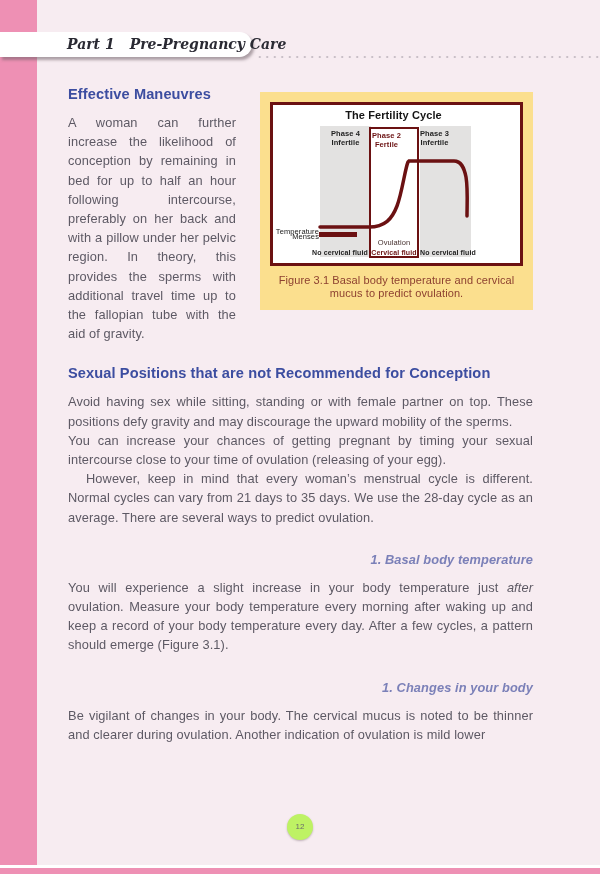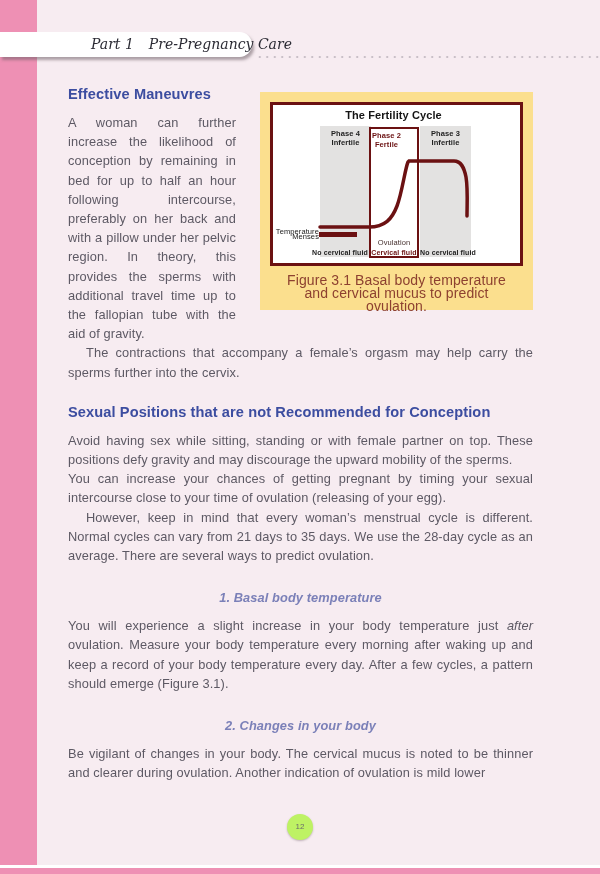--- a/index.html
+++ b/index.html
@@ -14,39 +14,39 @@
   .bottom-strip{position:absolute;left:0;bottom:0;width:100%;height:6px;background:#ee90b4;z-index:4;}
 
   
   .banner{
     position:absolute;left:0;top:32px;width:252px;height:25px;background:#ffffff;
     border-radius:0 14px 14px 0;
     box-shadow:2px 3px 3px rgba(110,95,102,.55);
     z-index:5;
   }
   .banner-text{
-    line-height:25px;padding-left:91px;white-space:nowrap;
+    line-height:25px;padding-left:67px;white-space:nowrap;
     font-family:"DejaVu Serif","Liberation Serif",serif;
-    font-style:italic;font-weight:normal;font-size:14px;color:#2a2a33;
+    font-style:italic;font-weight:bold;font-size:14px;color:#2a2a33;
   }
   .banner-text .part{margin-right:15px;}
   .dotted-rule{
     position:absolute;left:256px;top:55px;width:344px;height:4px;z-index:5;
     background-image:radial-gradient(circle,#c9bfc7 1.3px,rgba(0,0,0,0) 1.5px);
     background-size:7.5px 4px;background-repeat:repeat-x;
   }
 
   
   .content{
     position:absolute;left:68px;top:64px;width:465px;
     color:#5d5964;font-size:12.8px;line-height:19.2px;text-align:justify;
     letter-spacing:.1px;
   }
   h2{font-size:14.6px;line-height:17px;color:#3c4da0;margin:22px 0 10px 0;text-align:left;font-weight:bold;}
-  h3{font-size:12.8px;line-height:15px;color:#7b80b8;margin:25px 0 11px 0;text-align:center;font-weight:bold;font-style:italic;}
+  h3{font-size:12.8px;line-height:15px;color:#7b80b8;margin:25px 0 11px 0;text-align:right;font-weight:bold;font-style:italic;}
   p{margin:0;}
   p.indent{text-indent:18px;}
   .em{font-style:italic;}
 
   
   .fig-float{float:right;width:297px;height:278px;}
   .fig-box{
     margin-top:28px;margin-left:24px;width:273px;height:218px;
     background:#fbdf8e;box-sizing:border-box;padding:10px;
   }
@@ -65,21 +65,21 @@
   .phase-label{position:absolute;z-index:4;font-size:7.5px;line-height:9px;text-align:center;color:#222;font-weight:bold;}
   .phase-label.f2{color:#6b1112;}
   .axis-label{position:absolute;z-index:4;font-size:7.5px;line-height:9px;color:#222;text-align:right;}
   .menses-bar{position:absolute;left:46px;top:127px;width:38px;height:5px;background:#6b1112;z-index:4;}
   .ovulation-label{position:absolute;left:96px;top:128px;width:50px;text-align:center;
     font-size:7.5px;color:#46312f;z-index:4;}
   .fluid-label{position:absolute;top:143px;z-index:4;font-size:7px;font-weight:bold;line-height:9px;text-align:center;color:#1c1c1c;}
   .fluid-label.mid{color:#6b1112;font-weight:bold;}
   .fig-caption{
     margin:8px auto 16px auto;width:242px;text-align:center;
-    font-size:14px;line-height:13px;color:#8d4130;letter-spacing:.1px;
+    font-size:11px;line-height:13px;color:#8d4130;letter-spacing:.1px;
   }
 
   
   .page-num{
     position:absolute;left:287px;top:814px;width:26px;height:26px;border-radius:50%;
     background:#bef264;box-shadow:0 1px 2px rgba(90,70,80,.35);
     text-align:center;line-height:26px;font-size:8px;color:#6b6b6b;z-index:5;
   }
 </style>
 </head>
@@ -110,52 +110,51 @@
         </svg>
 
         <div class="phase-label" style="left:47px;top:24px;width:51px;">
           <div>Phase 4</div>
           <div>Infertile</div>
         </div>
         <div class="phase-label f2" style="left:96px;top:26px;width:35px;">
           <div>Phase 2</div>
           <div>Fertile</div>
         </div>
-        <div class="phase-label" style="left:147px;top:24px;width:51px;">
+        <div class="phase-label" style="left:136px;top:24px;width:51px;">
           <div>Phase 3</div>
           <div>Infertile</div>
         </div>
 
         <div class="axis-label" style="left:-6px;top:122px;width:52px;">Temperature</div>
         <div class="axis-label" style="left:-6px;top:127px;width:52px;">Menses</div>
         <div class="menses-bar"></div>
         <div class="ovulation-label">Ovulation</div>
 
         <div class="fluid-label" style="left:38px;width:58px;">No cervical fluid</div>
         <div class="fluid-label mid" style="left:96px;width:50px;">Cervical fluid</div>
         <div class="fluid-label" style="left:147px;width:56px;">No cervical fluid</div>
       </div>
       <div class="fig-caption">Figure 3.1  Basal body temperature and cervical mucus to predict ovulation.</div>
     </div>
   </div>
 
   <h2>Effective Maneuvres</h2>
   <p>A woman can further increase the likelihood of conception by remaining in bed for up to half an hour following intercourse, preferably on her back and with a pillow under her pelvic region. In theory, this provides the sperms with additional travel time up to the fallopian tube with the aid of gravity.</p>
-  <p class="indent">The contractions that accompany a female’s orgasm may help carry the sperms further into the cervix.</p>
 
   <h2>Sexual Positions that are not Recommended for Conception</h2>
   <p>Avoid having sex while sitting, standing or with female partner on top. These positions defy gravity and may discourage the upward mobility of the sperms.</p>
 
   <p>You can increase your chances of getting pregnant by timing your sexual intercourse close to your time of ovulation (releasing of your egg).</p>
   <p class="indent">However, keep in mind that every woman’s menstrual cycle is different. Normal cycles can vary from 21 days to 35 days. We use the 28-day cycle as an average. There are several ways to predict ovulation.</p>
 
   <h3>1. Basal body temperature</h3>
   <p><span>You will experience a slight increase in your body temperature just </span><span class="em">after</span><span> ovulation. Measure your body temperature every morning after waking up and keep a record of your body temperature every day. After a few cycles, a pattern should emerge (Figure 3.1).</span></p>
 
-  <h3>2. Changes in your body</h3>
+  <h3>1. Changes in your body</h3>
   <p>Be vigilant of changes in your body. The cervical mucus is noted to be thinner and clearer during ovulation. Another indication of ovulation is mild lower</p>
 
 </div>
 
 <div class="page-num">12</div>
 
 <div class="bottom-white"></div>
 <div class="bottom-strip"></div>
 
 </body></html>

